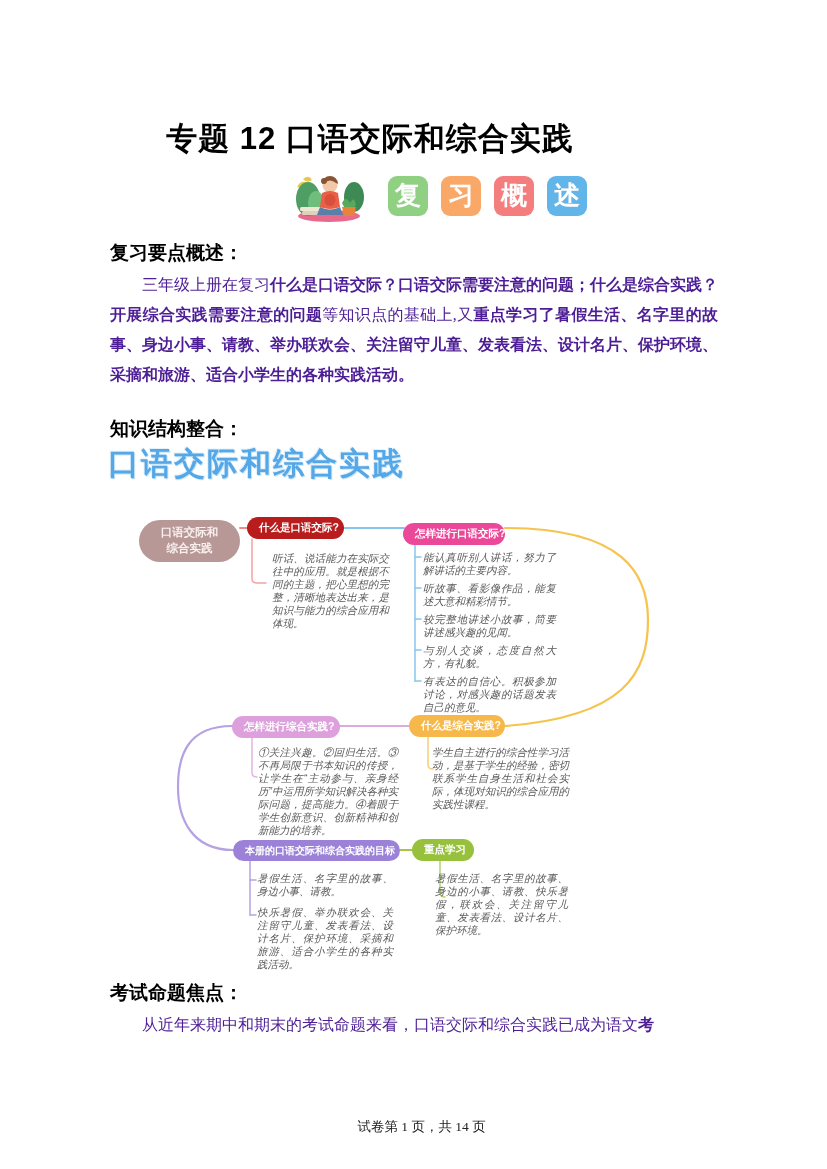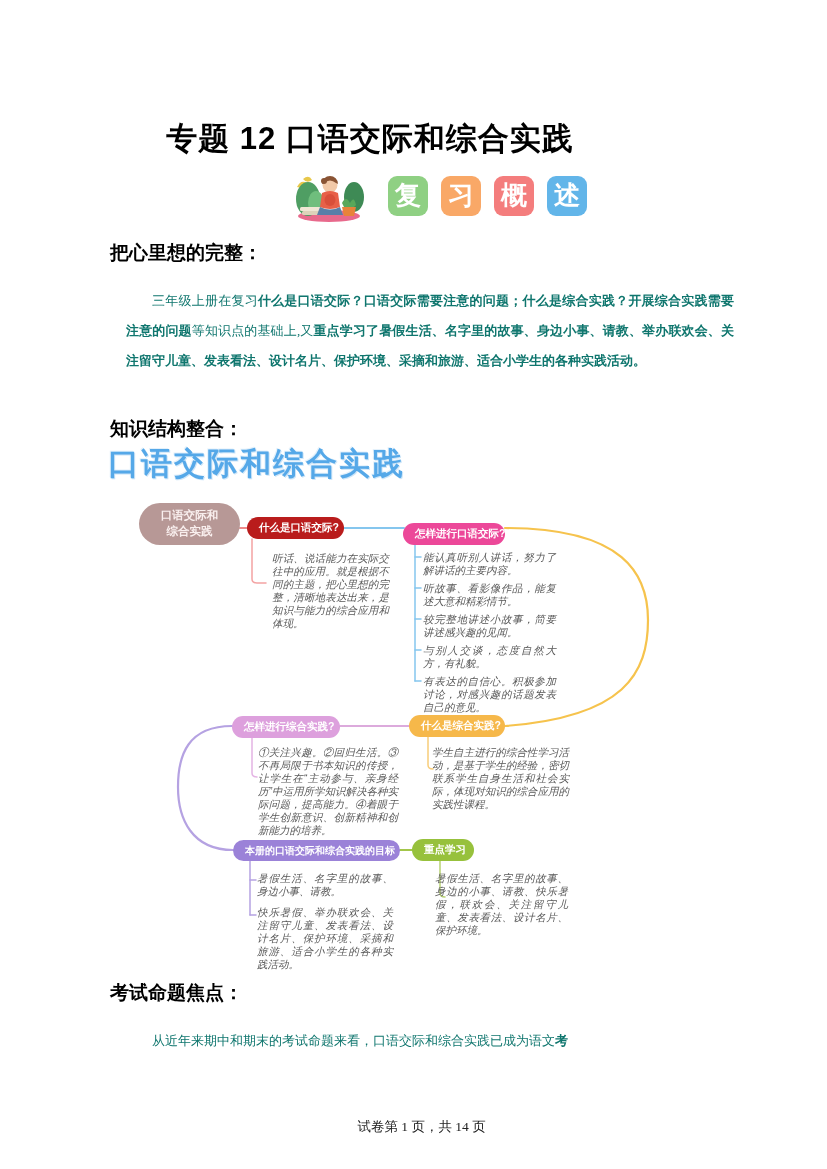--- a/index.html
+++ b/index.html
@@ -17,38 +17,38 @@
   .badge{
     width:40px;height:40px;border-radius:9px;margin-left:13px;
     display:flex;align-items:center;justify-content:center;
     color:#fff;font-family:"Liberation Sans",sans-serif;font-weight:bold;font-size:26px;
   }
   .sec-heading{
     position:absolute;left:110px;font-family:"Liberation Sans",sans-serif;
     font-weight:bold;font-size:19px;color:#000;
   }
   .body-par{
-    position:absolute;left:110px;width:608px;margin:16px;
-    font-size:13px;line-height:30px;text-align:justify;text-indent:2em;color:#0f766e;
+    position:absolute;left:110px;width:608px;margin:0;
+    font-size:16px;line-height:30px;text-align:justify;text-indent:2em;color:#4c1d95;
   }
   .body-par span.b{font-weight:bold;}
   .map-title{
     position:absolute;left:108px;top:443px;
     font-family:"Liberation Sans",sans-serif;font-weight:bold;font-size:31px;
     letter-spacing:2px;color:#55a8e8;text-shadow:1px 1px 0 #cfe6f8, -1px -1px 0 #e4f1fb;
   }
   .mindmap{position:absolute;left:0;top:495px;width:827px;height:485px;}
   .mindmap svg.connectors{position:absolute;left:0;top:0;}
   .node{
     position:absolute;color:#fff;font-family:"Liberation Sans",sans-serif;
     font-weight:bold;display:flex;align-items:center;box-sizing:border-box;
   }
   .node.small{height:22px;border-radius:11px;font-size:10.5px;padding:0 8px 0 12px;white-space:nowrap;}
   .node.root{
-    left:139px;top:8px;width:101px;height:42px;border-radius:21px;
+    left:139px;top:25px;width:101px;height:42px;border-radius:21px;
     flex-direction:column;justify-content:center;text-align:center;
     font-size:11.5px;line-height:1.35;color:#f9efee;
   }
   .detail{
     position:absolute;font-family:"Liberation Sans",sans-serif;
     font-size:10.5px;line-height:13px;color:#595959;text-align:justify;font-style:italic;
   }
   .detail .item{margin-bottom:5px;}
   .footer{
     position:absolute;left:8px;top:1118px;width:827px;text-align:center;
@@ -80,21 +80,21 @@
       <path d="M27 38 q10 5 20 0 l3 8 h-26z" fill="#5a7fa8"></path>
       <path d="M49 34 q4 -8 8 0 q4 -8 6 2 l-2 2 h-10z" fill="#5aa85a"></path>
       <path d="M49 38 h14 l-2 9 h-10z" fill="#e8833a"></path>
     </svg>
     <div class="badge" style="background-color: rgb(143, 208, 131);">复</div>
     <div class="badge" style="background-color: rgb(249, 168, 103);">习</div>
     <div class="badge" style="background-color: rgb(244, 125, 125);">概</div>
     <div class="badge" style="background-color: rgb(98, 181, 233);">述</div>
   </div>
 
-  <div class="sec-heading" style="top:240px;">把心里想的完整：</div>
+  <div class="sec-heading" style="top:240px;">复习要点概述：</div>
 
   <p class="body-par" style="top:270px;"><span>三年级上册在复习</span><span class="b">什么是口语交际？口语交际需要注意的问题；什么是综合实践？开展综合实践需要注意的问题</span><span>等知识点的基础上,又</span><span class="b">重点学习了暑假生活、名字里的故事、身边小事、请教、举办联欢会、关注留守儿童、发表看法、设计名片、保护环境、采摘和旅游、适合小学生的各种实践活动。</span></p>
 
   <div class="sec-heading" style="top:416px;">知识结构整合：</div>
 
   <div class="map-title" style="color: rgb(85, 168, 232);">口语交际和综合实践</div>
 
   <div class="mindmap">
     <svg class="connectors" width="827" height="485" viewBox="0 0 827 485">
 

